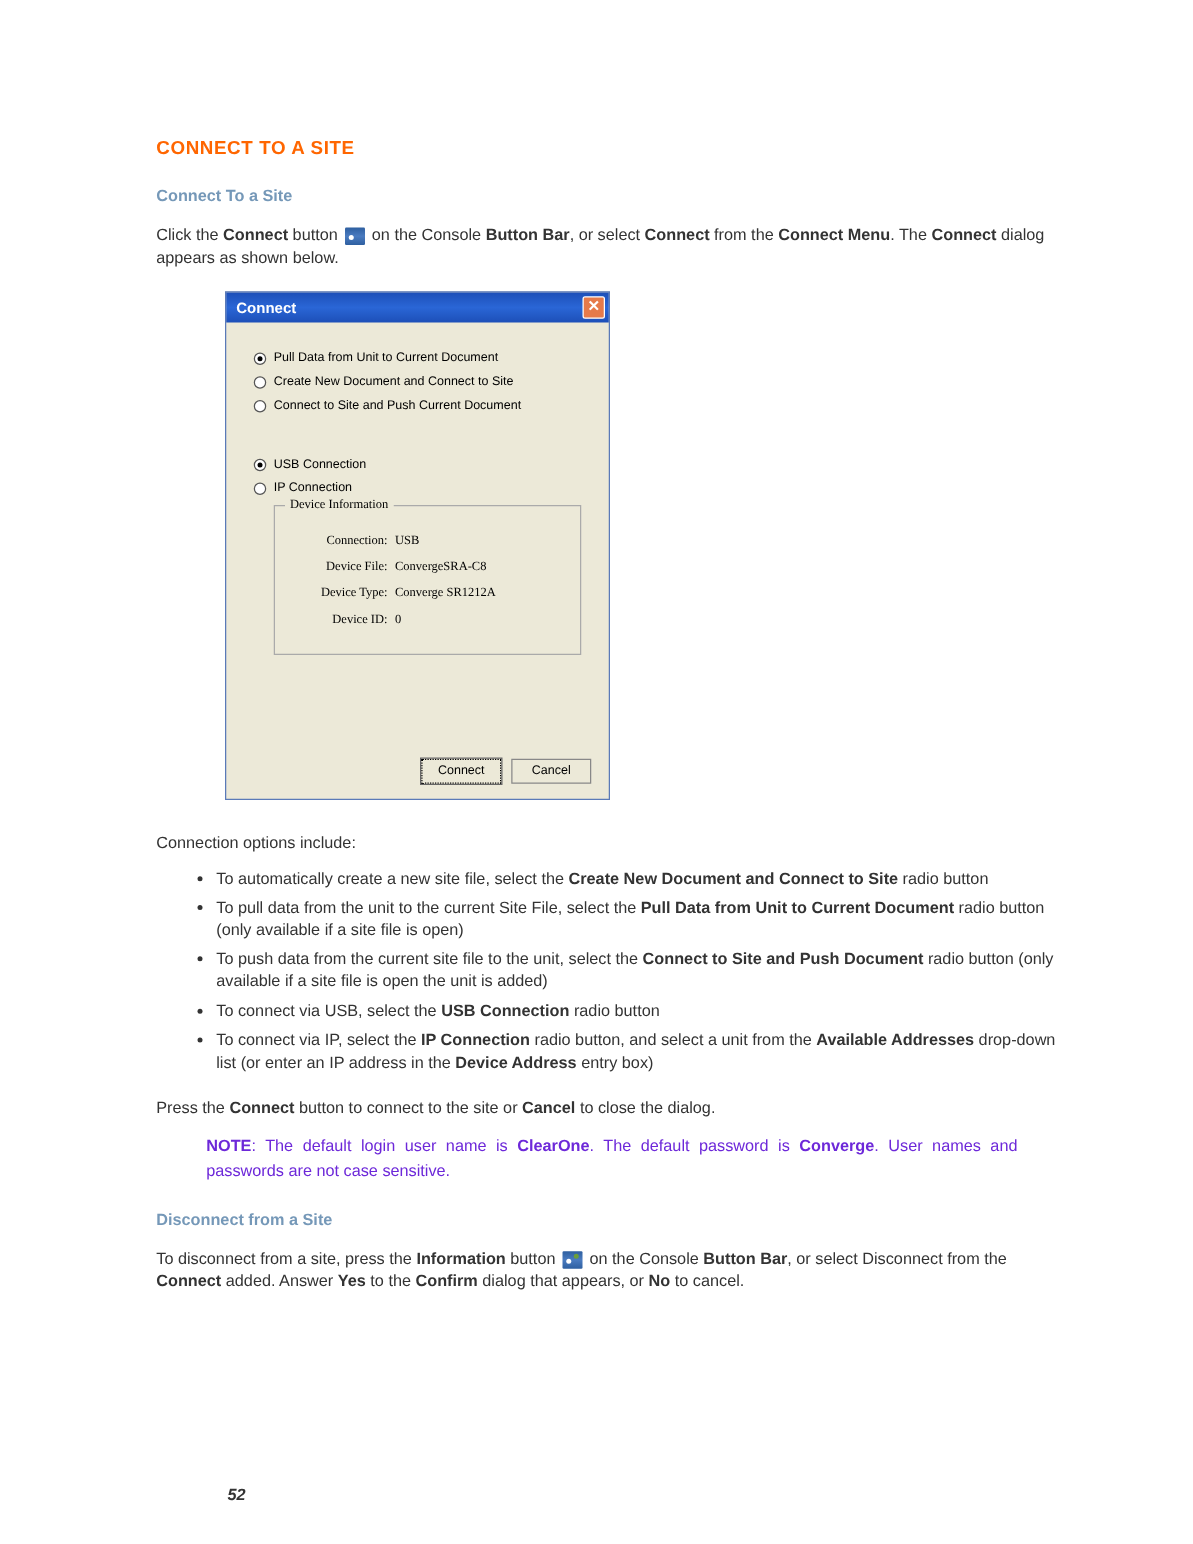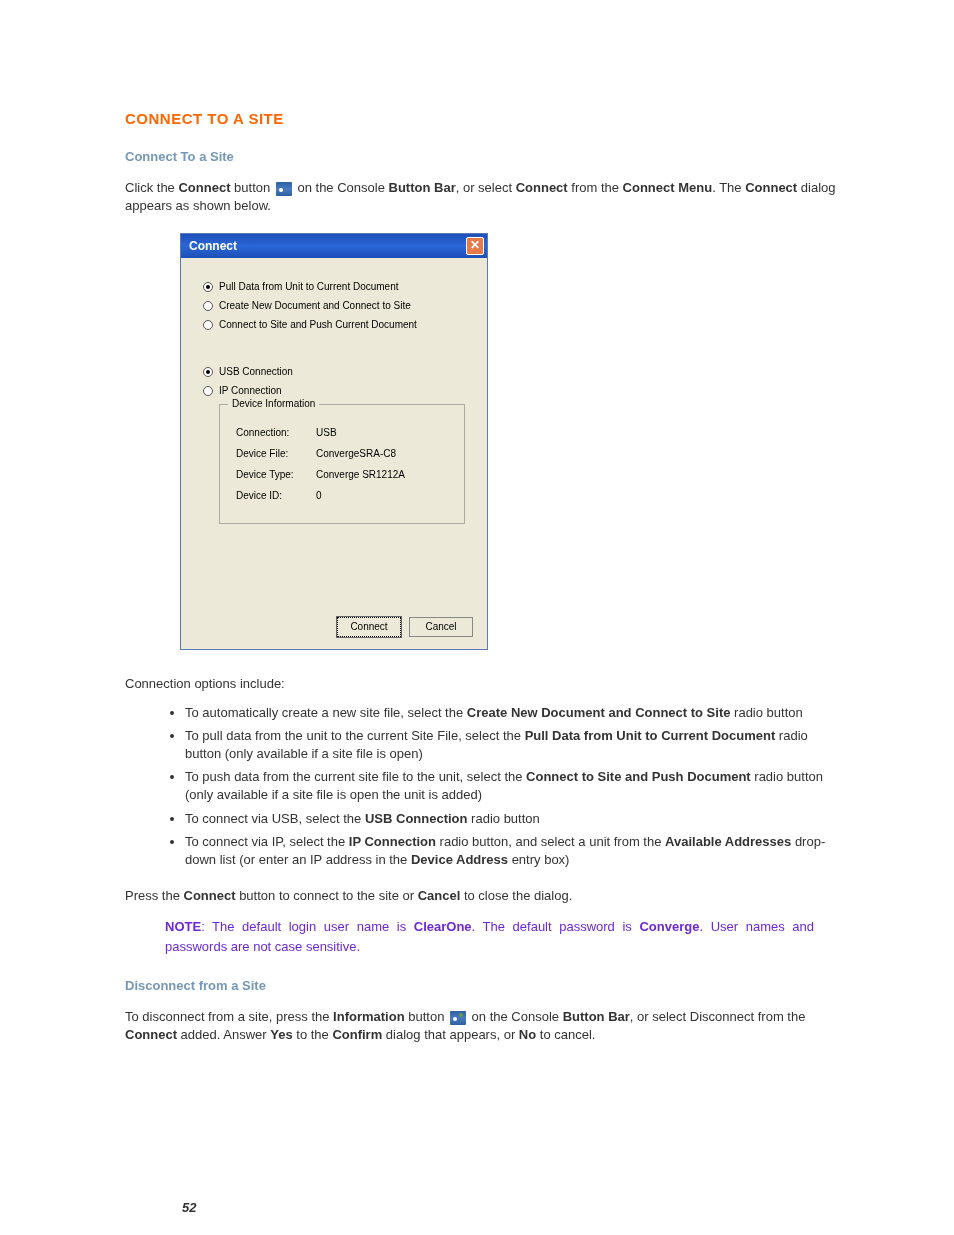--- a/index.html
+++ b/index.html
@@ -83,56 +83,57 @@
     text-align: center;
     border-radius: 2px;
   }
   .dlg-body { padding: 15px 14px 8px 14px; }
   .radio-row { display:flex; align-items:center; gap:6px; margin: 8px 8px; }
   .radio { width:10px; height:10px; border:1px solid #555; border-radius:50%; background:#fff; display:inline-flex; align-items:center; justify-content:center; flex-shrink:0;}
   .radio.sel::after { content:""; width:4px; height:4px; background:#000; border-radius:50%; }
   .sep { height: 20px; }
   .fieldset {
     border: 1px solid #aaa;
-    margin: 6px 8px 24px 24px;
+    margin: 6px 8px 14px 24px;
     padding: 12px 26px 12px 10px;
     position: relative;
+    font-family: Liberation Serif, serif;
   }
   .fieldset .legend {
     position: absolute;
     top: -7px; left: 8px;
     background: #ece9d8;
     padding: 0 4px;
     font-size: 10px;
   }
   .info-row { display:flex; margin: 10px 6px; }
-  .info-label { width: 80px; padding-right: 6px; }
+  .info-label { width: 80px; text-align: right; padding-right: 6px; }
   .dlg-buttons { display:flex; justify-content:flex-end; gap:8px; padding: 6px 14px 12px; }
   .winbtn {
     width: 64px; height: 20px;
     background: #ece9d8;
     border: 1px solid #888;
     font-size: 10px;
     text-align:center;
     line-height:18px;
   }
   .winbtn.focus { border: 1px dotted #000; outline:1px solid #666; }
   
   ul { margin: 8px 0 18px 44px; }
-  li { margin: 5px 16px; line-height: 1.4; }
+  li { margin: 5px 4px; line-height: 1.4; }
   .note {
     color: #6d28d9;
     margin: 12px 40px 22px 40px;
     line-height: 1.5;
     text-align: justify;
   }
   .note b { font-weight: bold; }
   .pagenum {
     position: absolute;
-    bottom: 20px;
+    bottom: 32px;
     left: 182px;
     font-style: italic;
     font-weight: bold;
     font-size: 13px;
   }
 </style>
 </head>
 <body>
 
 <h1>CONNECT TO A SITE</h1>

